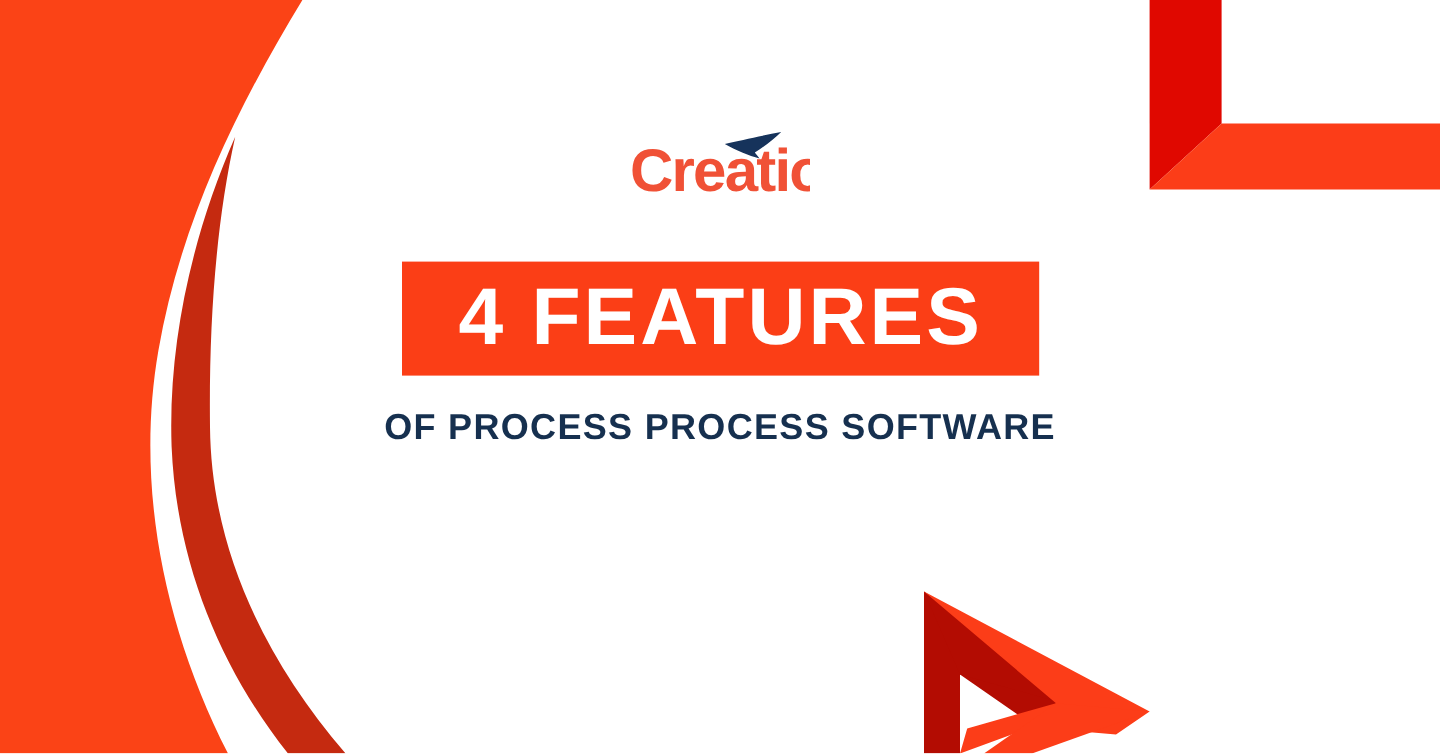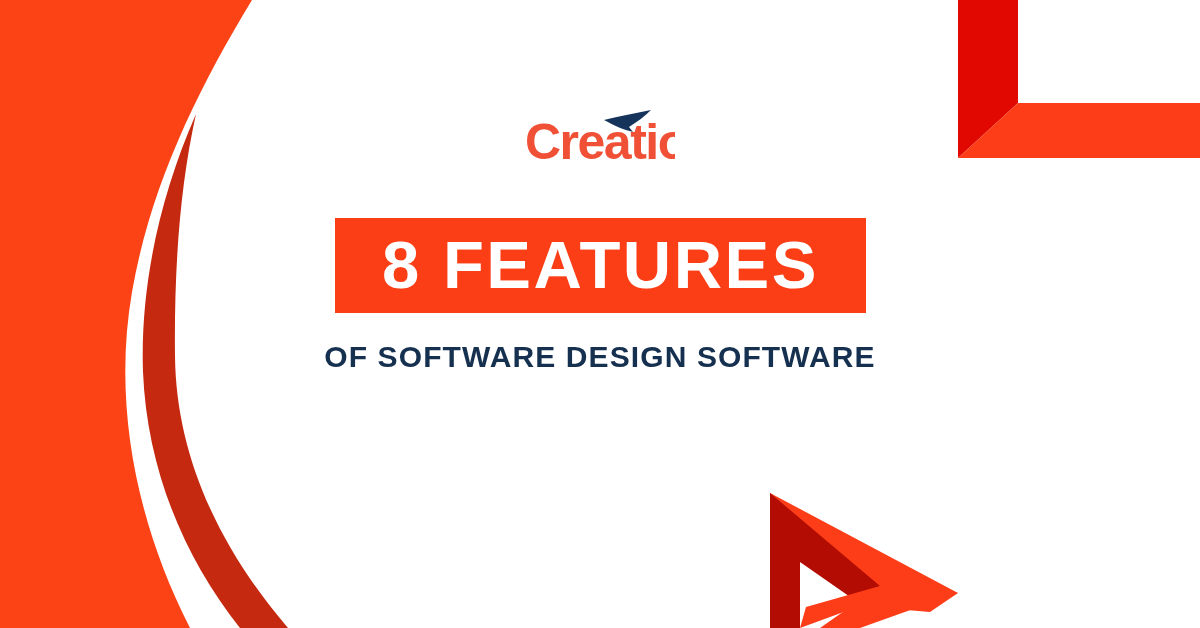--- a/index.html
+++ b/index.html
@@ -164,20 +164,20 @@
                    C 99,22 88,17 79,12 Z"></path>
         </g>
 
         <g>
           <text x="0" y="51" font-family="Liberation Sans, sans-serif" font-size="50" font-weight="bold" letter-spacing="-1.5" fill="#F05136">Creatio</text>
         </g>
       </svg>
     </div>
 
     <div class="headline-bar">
-      <span class="headline-text">8 FEATURES</span>
+      <span class="headline-text">4 FEATURES</span>
     </div>
 
-    <div class="subhead">OF SOFTWARE DESIGN SOFTWARE</div>
+    <div class="subhead">OF PROCESS PROCESS SOFTWARE</div>
 
 
   </div>
 </div>
 
 </body></html>

